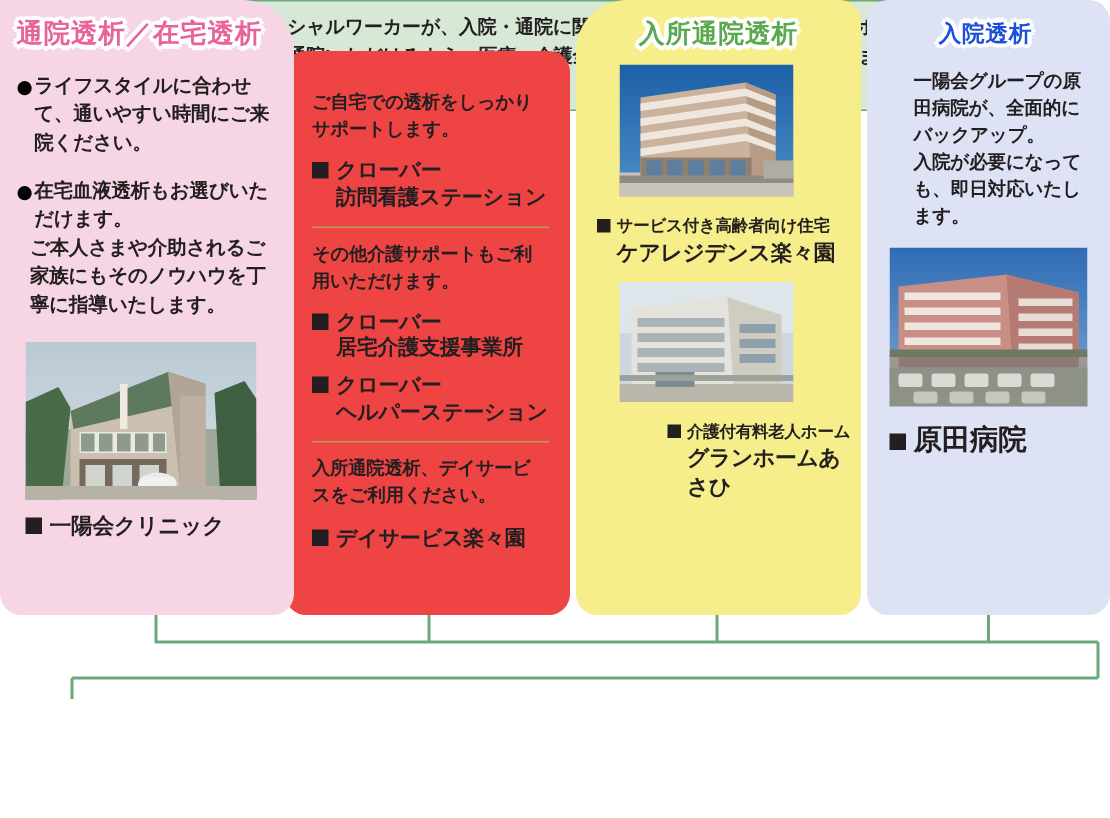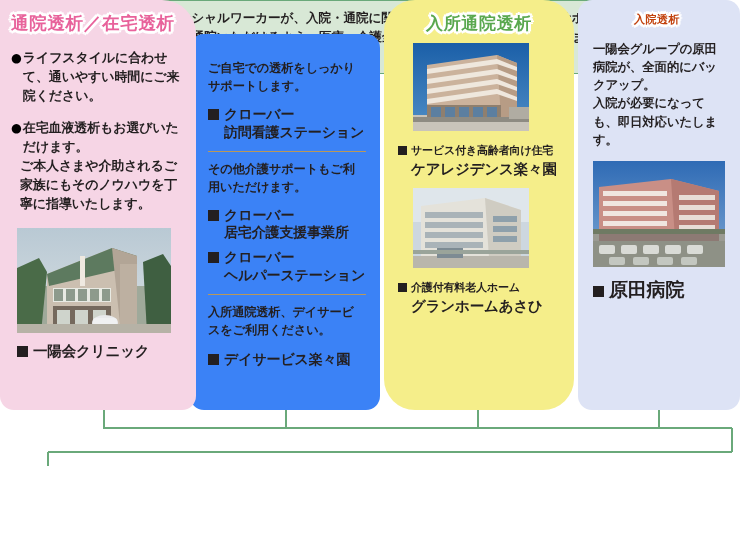--- a/index.html
+++ b/index.html
@@ -131,62 +131,61 @@
     font-size: 12.4px;
     line-height: 1.46;
     margin-right: 1px;
   }
 
   
   #panel-home-support {
     left: 190px; top: 34px;
     width: 190px;
     height: 376px;
-    background: #3b82f6;
+    background: #ef4444;
     z-index: 3;
   }
   #panel-home-support .para { font-size: 12.2px; }
   #panel-home-support .facility { font-size: 14px; }
 
   
   #panel-residential-dialysis {
     left: 384px; top: 0;
     width: 190px;
     height: 410px;
     background: #f5ee8a;
     border-top-left-radius: 34px;
     border-top-right-radius: 14px;
     border-bottom-left-radius: 14px;
     border-bottom-right-radius: 14px;
     z-index: 2;
-    border-radius: 31px;
   }
   #panel-residential-dialysis .panel-title {
     color: #5aa84f;
     font-size: 17px;
     text-align: center;
     padding: 14px 0 0 0;
   }
   #panel-residential-dialysis .para { font-size: 12.4px; }
 
   
   #panel-inpatient-dialysis {
     left: 578px; top: 0;
     width: 162px;
     height: 410px;
     background: #dde3f5;
     z-index: 2;
   }
   #panel-inpatient-dialysis .panel-title {
-    color: #c2410c;
-    font-size: 11px;
+    color: #1d4ed8;
+    font-size: 15px;
     text-align: center;
     padding: 14px 4px 0 0;
   }
-  #panel-inpatient-dialysis .para { font-size: 12.4px; }
+  #panel-inpatient-dialysis .para { font-size: 12.4px; margin-left: 16px; }
 
   
   #panel-regional-liaison {
     left: 46px; top: 466px;
     width: 648px;
     height: 72px;
     background: #d8e8d6;
     border: 1px solid #6aa97a;
     border-radius: 12px;
     display: flex;
@@ -386,21 +385,21 @@
           <g fill="#8ea0ab">
             <rect x="80" y="28" width="24" height="6"></rect>
             <rect x="80" y="38" width="24" height="6"></rect>
             <rect x="80" y="48" width="24" height="6"></rect>
           </g>
           <rect x="0" y="68" width="116" height="12" fill="#b9b6ac"></rect>
           <rect x="24" y="60" width="26" height="10" fill="#7d8b93"></rect>
           <rect x="0" y="62" width="116" height="4" fill="#9aa49a"></rect>
         </svg>
       </div>
-      <div class="photo-cap" style="padding:8px 0 0 14px;">
+      <div class="photo-cap" style="padding:8px 0 0 14px;margin-left:47px;">
         <span class="sq sm"></span><span class="cap-sm" style="display:inline;">介護付有料老人ホーム</span>
         <span class="cap-lg" style="padding-left:13px;">グランホームあさひ</span>
       </div>
     </div>
   </div>
 
   <div class="panel" id="panel-inpatient-dialysis">
     <div class="panel-body">
       <div class="panel-title">入院透析</div>
 

